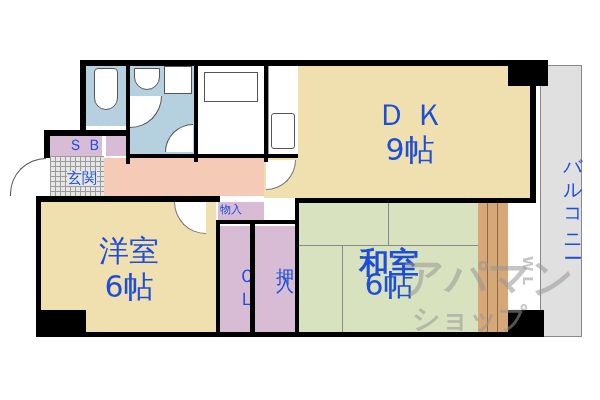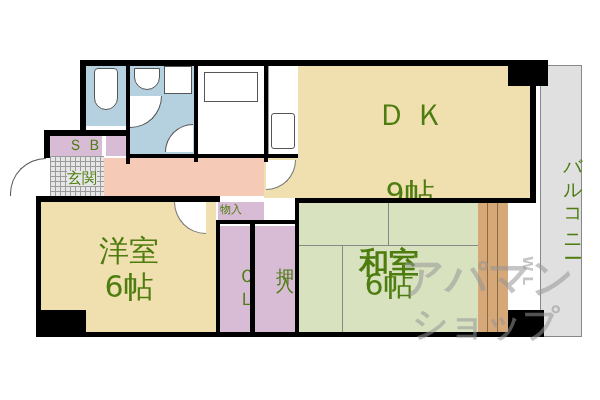--- a/index.html
+++ b/index.html
@@ -1,19 +1,19 @@
 <!DOCTYPE html>
 <html><head>
 <meta charset="utf-8">
 <style>
   html,body{margin:0;padding:0;background:#fff;}
   body{width:600px;height:400px;position:relative;overflow:hidden;font-family:"DejaVu Sans",sans-serif;}
   .abs{position:absolute;box-sizing:border-box;}
   .wall{position:absolute;background:#000;}
-  .lbl{position:absolute;color:#4d7c0f;text-align:center;line-height:1;white-space:nowrap;}
+  .lbl{position:absolute;color:#1d4ed8;text-align:center;line-height:1;white-space:nowrap;}
   .big{font-size:30px;}
   .med{font-size:15px;margin-left:12px;}
   .vtext{writing-mode:vertical-rl;}
   .grid{background-image:linear-gradient(#9a9a9a 1px,transparent 1px),linear-gradient(90deg,#9a9a9a 1px,transparent 1px);background-size:5px 5px;}
   .wm{position:absolute;color:rgba(150,150,150,0.55);font-weight:bold;font-family:"DejaVu Sans",sans-serif;}
 </style>
 </head>
 <body>
 
 <div class="abs" style="left:540px;top:65px;width:42px;height:272px;background:#e0e0e0;border:1px solid #888;"></div>
@@ -31,21 +31,21 @@
 <div class="abs" style="left:165px;top:124px;width:28px;height:28px;background:#fff;border-radius:28px 0 0 0;border-left:1px solid #555;border-top:1px solid #555;"></div>
 
 <div class="abs" style="left:198px;top:66px;width:66px;height:90px;background:#fff;"></div>
 <div class="abs" style="left:204px;top:72px;width:54px;height:30px;border:1px solid #555;"></div>
 
 <div class="abs" style="left:268px;top:66px;width:30px;height:90px;background:#fff;border-left:1px solid #999;"></div>
 <div class="abs" style="left:271px;top:113px;width:24px;height:36px;border:1px solid #555;border-radius:3px;"></div>
 
 <div class="abs" style="left:298px;top:64px;width:232px;height:138px;background:#f0e0b0;"></div>
 <div class="lbl big" style="left:360px;top:100px;width:110px;letter-spacing:8px;">ＤＫ</div>
-<div class="lbl big" style="left:360px;top:135px;width:100px;margin-top:44px;">9帖</div>
+<div class="lbl big" style="left:360px;top:135px;width:100px;">9帖</div>
 
 <div class="abs" style="left:104px;top:158px;width:160px;height:38px;background:#f5cbb8;"></div>
 <div class="abs" style="left:264px;top:158px;width:34px;height:40px;background:#f0e0b0;"></div>
 <div class="abs" style="left:266px;top:160px;width:30px;height:30px;background:#fff;border-radius:0 0 30px 0;border-right:1px solid #777;border-bottom:1px solid #777;"></div>
 
 <div class="abs grid" style="left:50px;top:156px;width:54px;height:40px;background-color:#e6e6e6;"></div>
 <div class="lbl med" style="left:55px;top:171px;background:#e6e6e6;">玄関</div>
 <div class="abs" style="left:10px;top:158px;width:36px;height:38px;border-top:1px solid #555;border-left:1px solid #555;border-radius:36px 0 0 0;"></div>
 
 <div class="abs" style="left:50px;top:136px;width:52px;height:20px;background:#d8bcd6;"></div>
@@ -89,14 +89,14 @@
 <div class="wall" style="left:36px;top:332px;width:474px;height:5px;"></div>
 <div class="wall" style="left:530px;top:60px;width:6px;height:142px;"></div>
 <div class="wall" style="left:508px;top:60px;width:40px;height:26px;"></div>
 <div class="wall" style="left:508px;top:310px;width:36px;height:27px;"></div>
 <div class="wall" style="left:216px;top:220px;width:4px;height:116px;"></div>
 <div class="wall" style="left:250px;top:220px;width:5px;height:116px;"></div>
 <div class="wall" style="left:295px;top:198px;width:4px;height:138px;"></div>
 <div class="wall" style="left:216px;top:220px;width:82px;height:4px;"></div>
 
 <div class="wm" style="left:402px;top:250px;font-size:42px;">アパマン</div>
-<div class="wm" style="left:412px;top:300px;font-size:36px;">ショップ</div>
+<div class="wm" style="left:412px;top:300px;font-size:28px;">ショップ</div>
 <div class="wm" style="left:520px;top:256px;font-size:14px;writing-mode:vertical-rl;">W L</div>
 
 </body></html>

